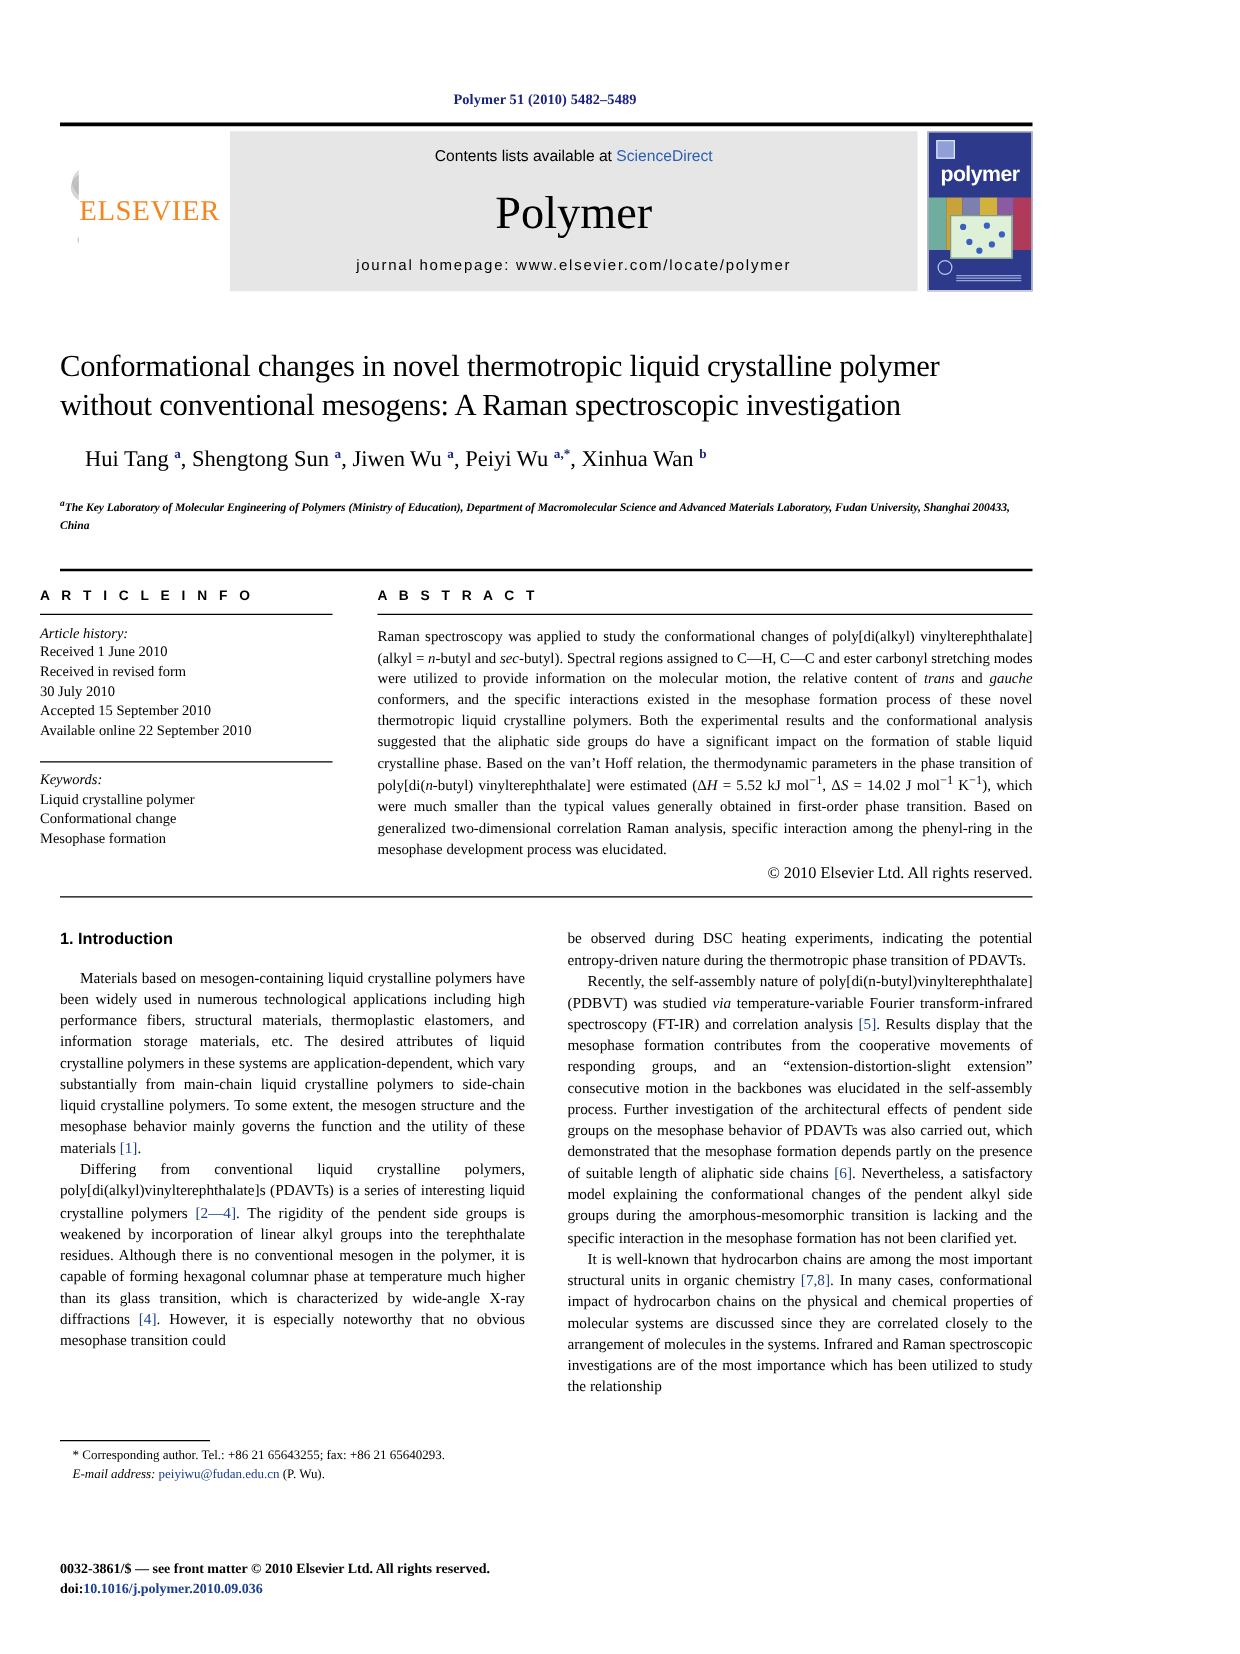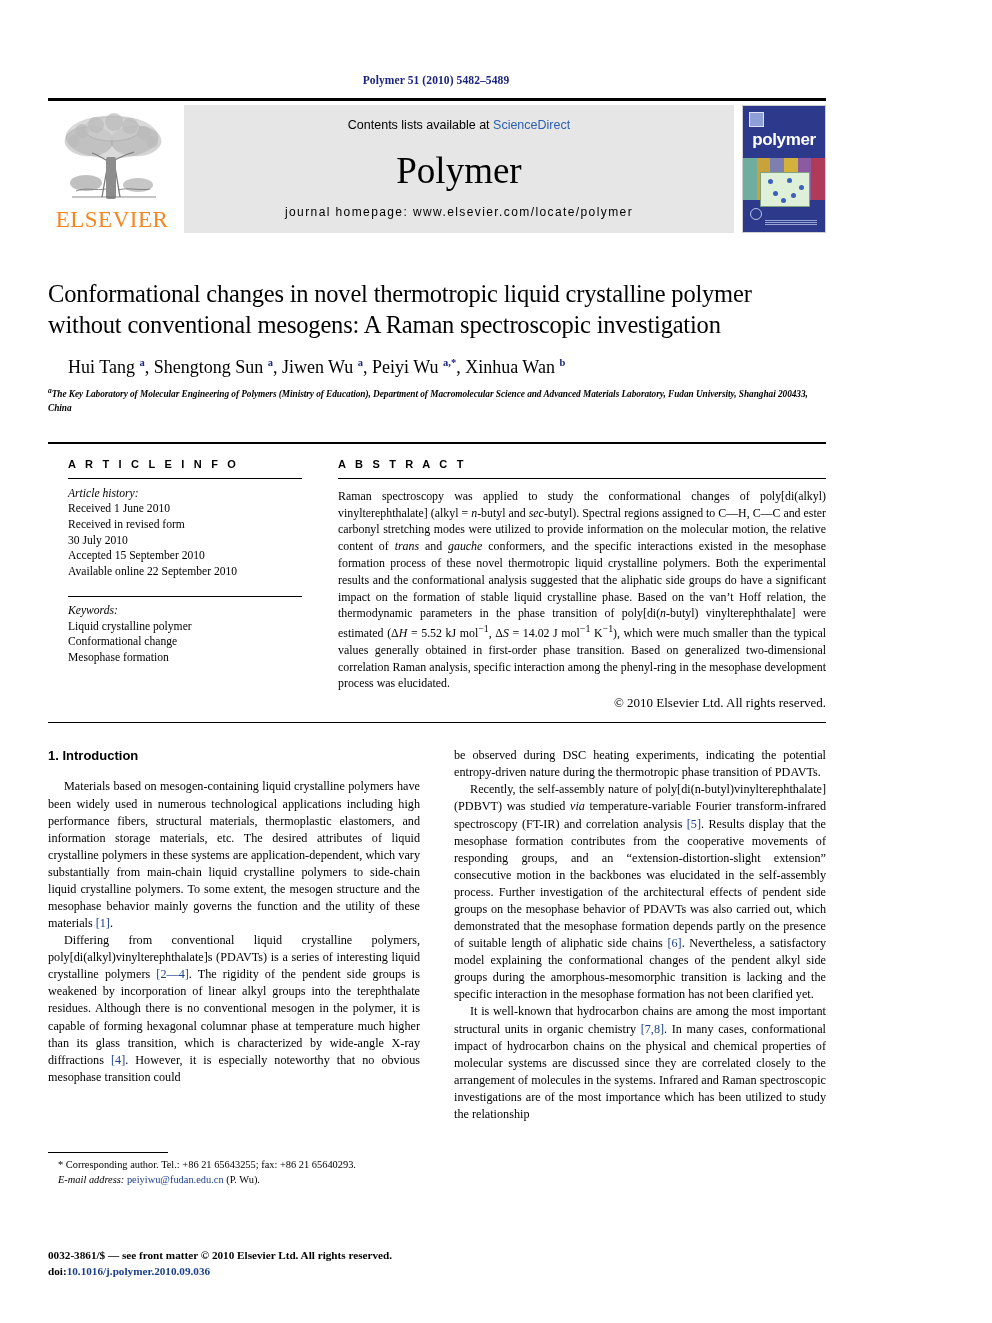--- a/index.html
+++ b/index.html
@@ -40,21 +40,21 @@
   .masthead {
     display: flex;
     align-items: stretch;
     margin: 4px 46px 0 48px;
     height: 128px;
   }
   .elsevier-logo {
     width: 128px;
     flex: 0 0 128px;
     display: flex;
-    flex-direction: column;
+    flex-direction: row;
     align-items: center;
     justify-content: flex-end;
     padding-bottom: 2px;
     box-sizing: border-box;
   }
   .tree-art {
     width: 112px;
     height: 96px;
     position: relative;
     overflow: hidden;
@@ -189,40 +189,40 @@
     line-height: 1.2;
     margin-left: 20px;
   }
   .authors sup {
     font-size: 10.5px;
     color: #1a237e;
     font-weight: bold;
     vertical-align: super;
   }
   .affils {
-    margin-top: 7px;
+    margin-top: 19px;
     font-size: 9.3px;
     font-style: italic;
     line-height: 1.48;
     font-weight: bold;
     letter-spacing: -0.05px;
   }
   .affils sup {
     font-size: 7.5px;
     vertical-align: super;
   }
 
   
   .info-rule {
     border-top: 2.5px solid #000;
     margin: 26px 46px 0 48px;
   }
   .info-abs {
     display: flex;
-    margin: 14px 46px 0 68px;
+    margin: 14px 46px 0 32px;
   }
   .col-info {
     flex: 0 0 252px;
     padding-right: 18px;
     box-sizing: border-box;
   }
   .col-abs {
     flex: 1 1 auto;
     padding-left: 18px;
     box-sizing: border-box;

